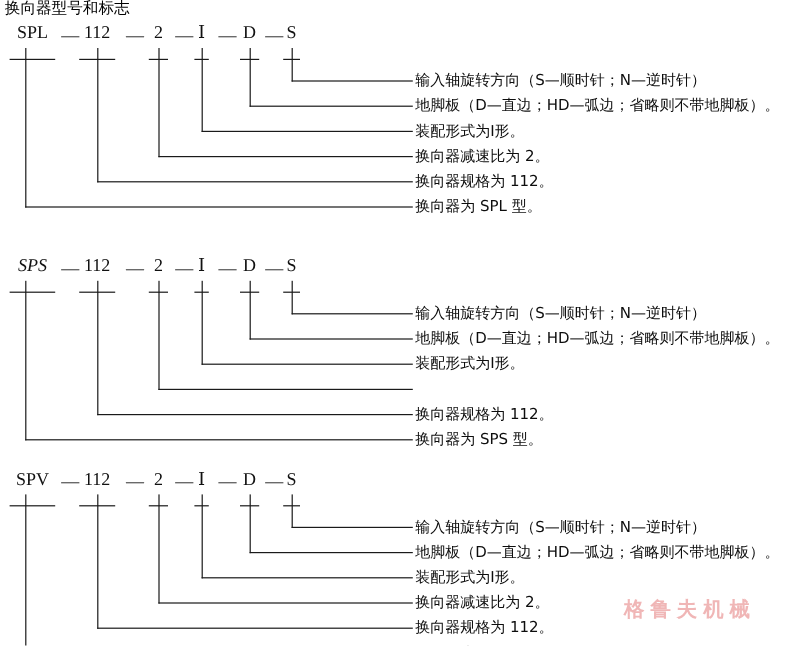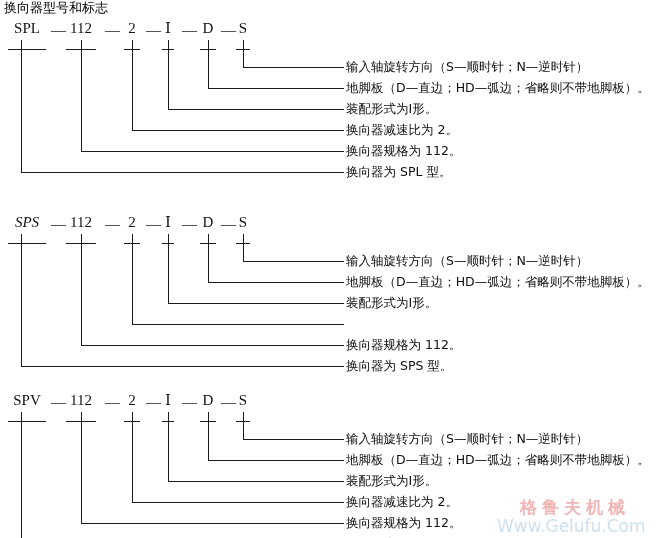--- a/index.html
+++ b/index.html
@@ -188,14 +188,13 @@
       <div class="desc" style="left: 346px; top: 102px;">换向器减速比为 2。</div>
       <div class="leader" style="left: 81px; top: 20px; width: 263px; height: 112px;"></div>
       <div class="desc" style="left: 346px; top: 123px;">换向器规格为 112。</div>
       <div class="leader" style="left: 21px; top: 20px; width: 323px; height: 133px;"></div>
       <div class="desc" style="left: 346px; top: 144px;">换向器为 SPV 型。</div>
     </div>
   </div>
 
 <div class="watermark">
   <div class="wm-cn">格鲁夫机械</div>
-  <div class="wm-en">Www.Gelufu.Com</div>
 </div>
 
 </body></html>

